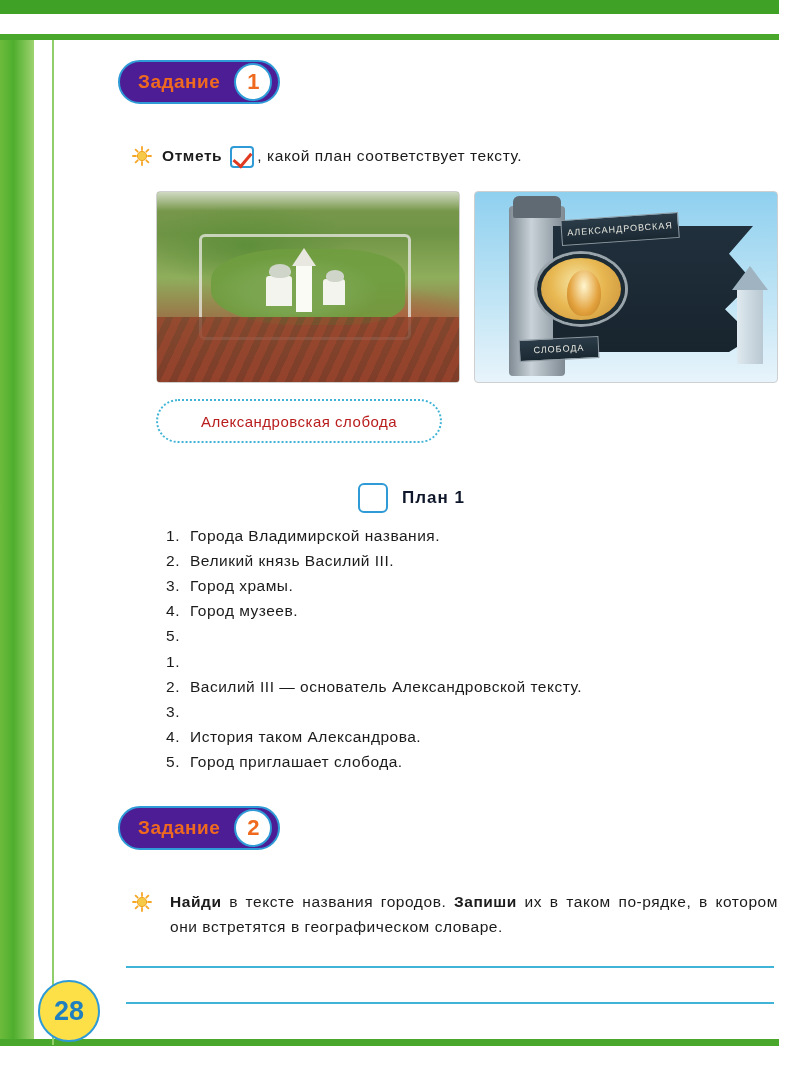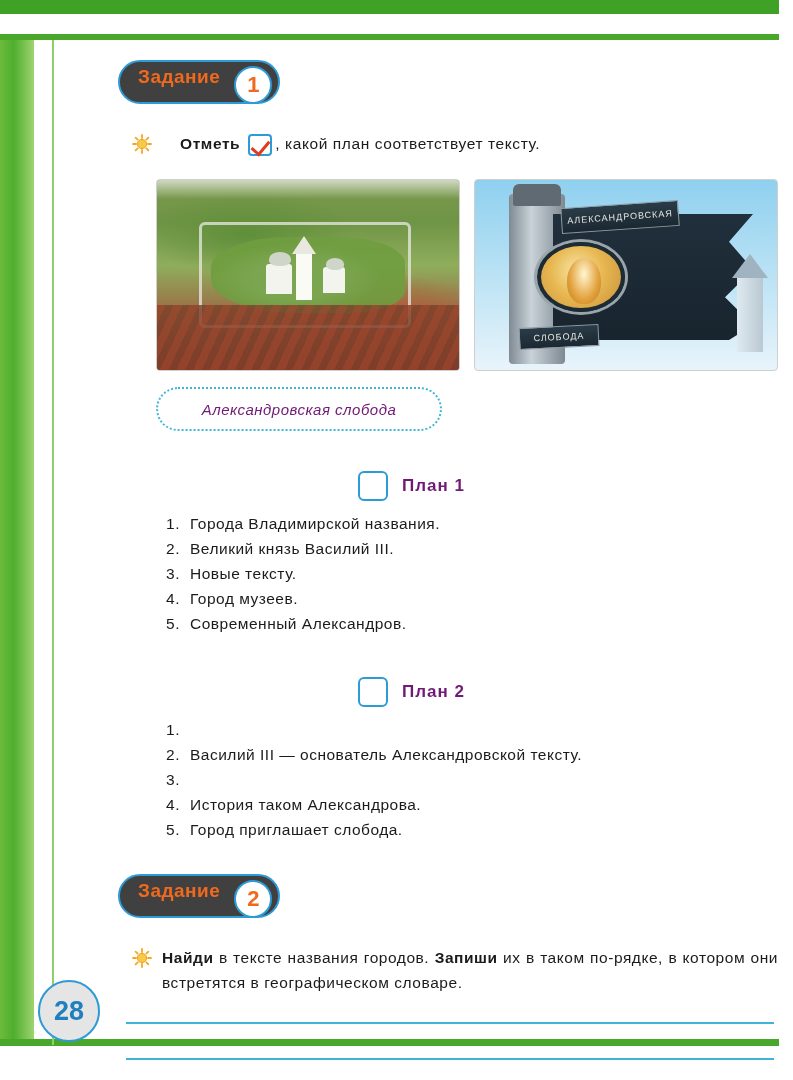--- a/index.html
+++ b/index.html
@@ -57,41 +57,42 @@
     width: 2px; height: 1005px;
     background: #8fcf6a;
   }
 
   
   .page-num {
     position: absolute;
     left: 38px; bottom: 38px;
     width: 62px; height: 62px;
     border-radius: 50%;
-    background: #e5e5e5;
+    background: #fde047;
     border: 2px solid #2e9ad6;
     display: flex; align-items: center; justify-content: center;
     font-size: 27px; color: #1f7fbf; font-weight: bold;
   }
 
   
   .content {
     position: absolute;
     left: 118px; top: 60px;
     width: 660px;
   }
 
   .task-badge {
     display: inline-flex;
+    align-items: center;
     border: 2px solid #2e9ad6;
     border-radius: 22px;
     padding: 4px 6px 4px 18px;
-    background: #404040;
+    background: #4c1d95;
     height: 44px;
-    margin-bottom: 6px;
+    margin-bottom: 18px;
   }
   .task-badge .word {
     color: #ef6a1e;
     font-weight: bold;
     font-size: 19px;
     letter-spacing: .5px;
     margin-right: 14px;
   }
   .task-badge .num-circle {
     width: 38px; height: 38px;
@@ -105,21 +106,20 @@
   }
 
   .instruction {
     display: flex;
     align-items: flex-start;
     margin: 22px 0 0 14px;
     font-size: 15.5px;
     color: #1b1b1b;
     line-height: 1.55;
     letter-spacing: .6px;
-    gap: 18px;
   }
   .sun-icon { margin-right: 10px; flex: 0 0 auto; margin-top: 2px; }
   .instr-text b { font-weight: bold; }
 
   .checkmark-box {
     display: inline-block;
     vertical-align: middle;
     width: 24px; height: 22px;
     border: 2px solid #2e9ad6;
     border-radius: 4px;
@@ -275,43 +275,42 @@
     border-right: 18px solid transparent;
     border-bottom: 24px solid #9fb3c0;
   }
 
   .caption-box {
     margin: 16px 0 0 38px;
     width: 286px; height: 44px;
     border: 2px dotted #3fb4d6;
     border-radius: 22px;
     display: flex; align-items: center; justify-content: center;
-    font-style: italic;
     font-size: 15px;
-    color: #701a75;
+    color: #b91c1c;
     letter-spacing: .5px;
   }
 
   
   .plan-head {
     display: flex;
     align-items: center;
     margin: 40px 0 10px 240px;
   }
   .plan-checkbox {
     width: 30px; height: 30px;
     border: 2px solid #2e9ad6;
     border-radius: 6px;
     background: #fff;
     margin-right: 14px;
   }
   .plan-title {
     font-weight: bold;
     font-size: 17px;
-    color: #701a75;
+    color: #0f172a;
     letter-spacing: 1px;
   }
   ol.plan-list {
     list-style: none;
     margin: 0 0 0 36px;
     padding: 0;
     font-size: 15.5px;
     color: #1b1b1b;
     letter-spacing: .5px;
     line-height: 1.62;
@@ -330,20 +329,21 @@
 
   .instruction2 {
     display: flex;
     align-items: flex-start;
     margin: 22px 0 0 14px;
     font-size: 15.5px;
     color: #1b1b1b;
     line-height: 1.6;
     letter-spacing: .55px;
     text-align: justify;
+    gap: 8px;
   }
 
   .write-lines {
     margin: 26px 0 0 8px;
   }
   .write-line {
     height: 2px;
     background: #3fb4d6;
     margin-bottom: 34px;
     width: 648px;
@@ -430,37 +430,32 @@
       <li>
         <span class="idx">1.</span>
         <span>Города  Владимирской  названия.</span>
       </li>
       <li>
         <span class="idx">2.</span>
         <span>Великий  князь  Василий  III.</span>
       </li>
       <li>
         <span class="idx">3.</span>
-        <span>Новые  тексту.</span>
+        <span>Город  храмы.</span>
       </li>
       <li>
         <span class="idx">4.</span>
         <span>Город  музеев.</span>
       </li>
       <li>
         <span class="idx">5.</span>
-        <span>Современный  Александров.</span>
       </li>
     </ol>
 
     
-    <div class="plan-head">
-      <div class="plan-checkbox"></div>
-      <div class="plan-title">План  2</div>
-    </div>
     <ol class="plan-list">
       <li>
         <span class="idx">1.</span>
       </li>
       <li>
         <span class="idx">2.</span>
         <span>Василий  III  —  основатель  Александровской  тексту.</span>
       </li>
       <li>
         <span class="idx">3.</span>

